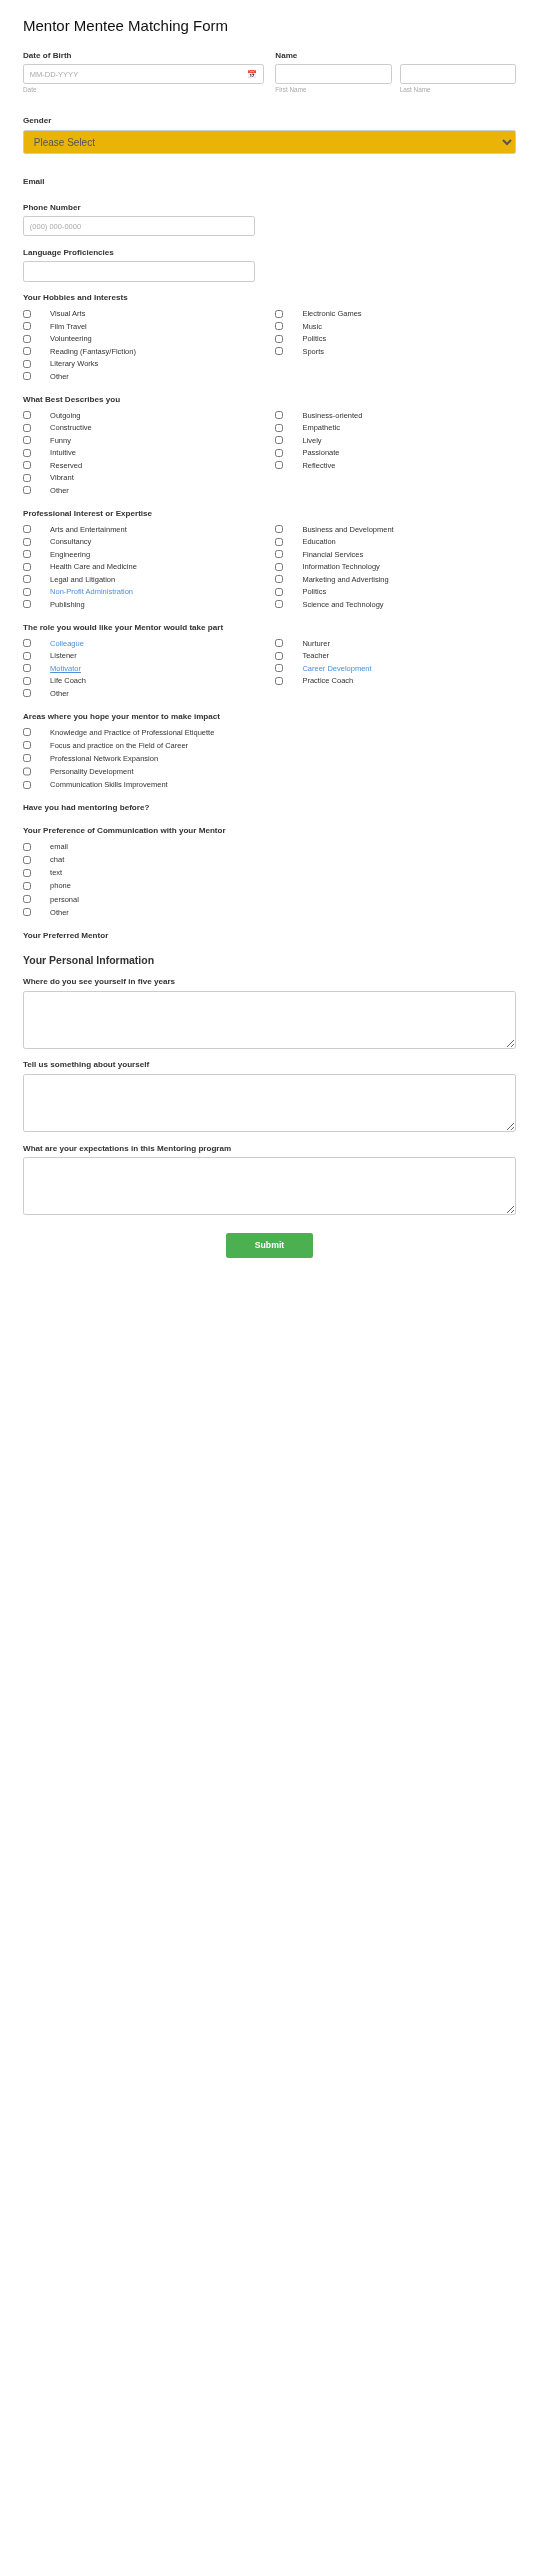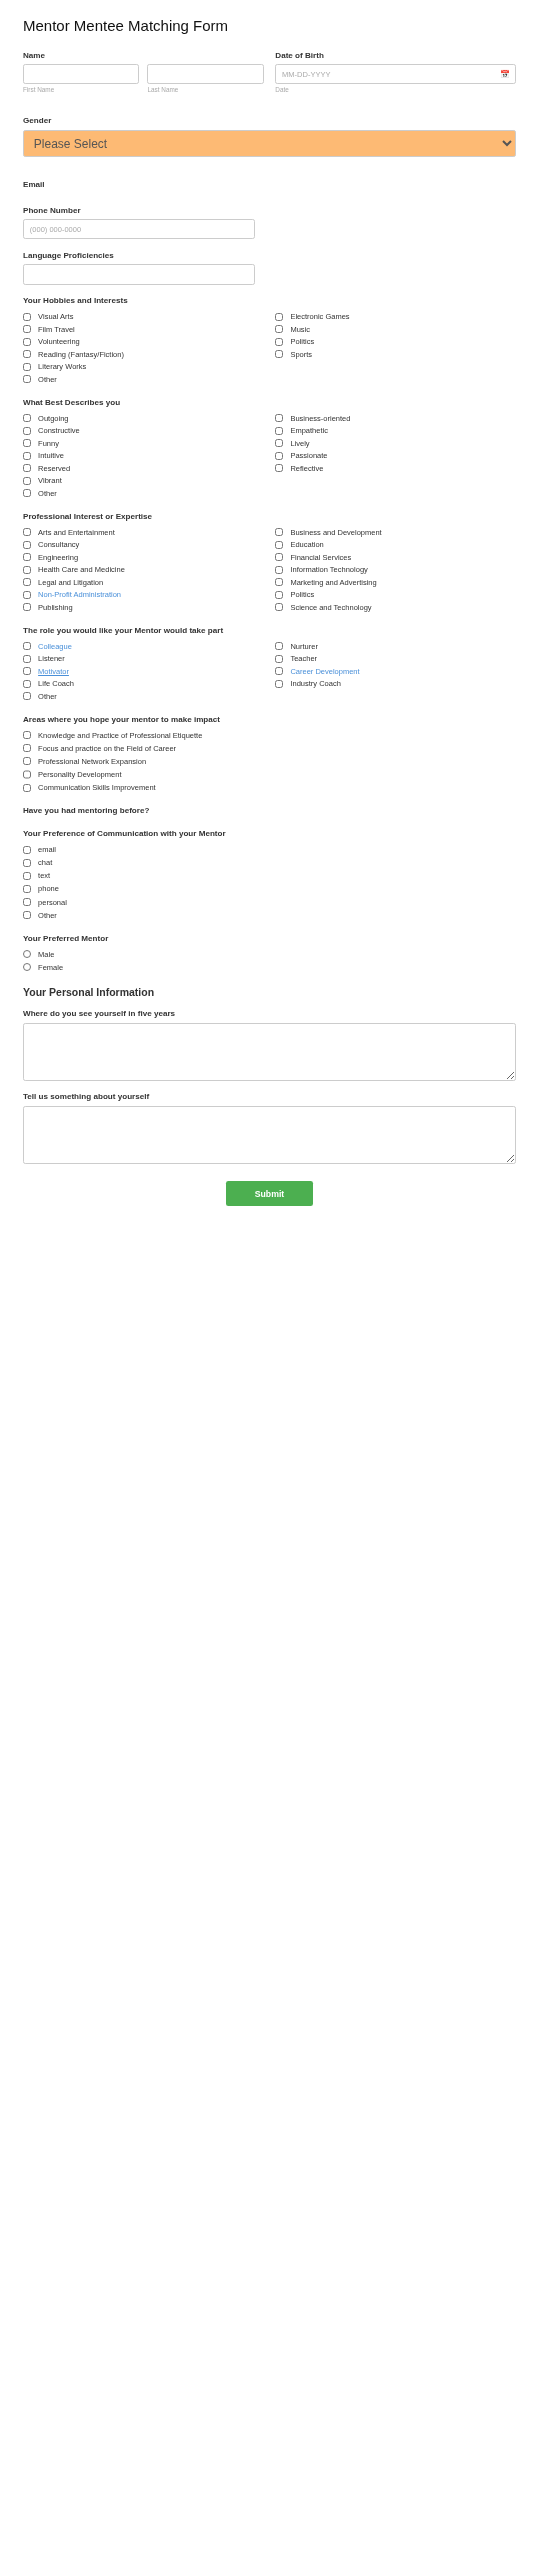--- a/index.html
+++ b/index.html
@@ -47,23 +47,23 @@
     }
     input[type="text"]::placeholder,
     input[type="email"]::placeholder,
     input[type="tel"]::placeholder {
       color: #aaa;
     }
     select {
       border: 0.6px solid #ccc;
       border-radius: 2.3px;
       padding: 4.6px 5.8px;
-      font-size: 12px;
+      font-size: 10px;
       color: #555;
-      background: #fdba74;
+      background: #eab308;
       width: 100%;
       appearance: auto;
     }
     .helper-text {
       font-size: 6.4px;
       color: #aaa;
       margin-top: 1.7px;
     }
     .section-block {
       margin-bottom: 14px;
@@ -75,21 +75,21 @@
       margin-bottom: 7px;
     }
     .checkbox-grid {
       display: grid;
       grid-template-columns: 1fr 1fr;
       gap: 3.5px 11.6px;
     }
     .checkbox-item, .radio-item {
       display: flex;
       align-items: center;
-      gap: 7px;
+      gap: 19px;
       font-size: 7.5px;
       color: #333;
     }
     .checkbox-item input[type="checkbox"],
     .radio-item input[type="radio"] {
       width: 8.1px;
       height: 8.1px;
       cursor: pointer;
       accent-color: #4caf50;
     }
@@ -151,40 +151,40 @@
       pointer-events: none;
     }
   </style>
 </head>
 <body>
 
 <h1>Mentor Mentee Matching Form</h1>
 
 <div class="form-row">
   <div class="form-group">
+    <div class="section-title">Date of Birth</div>
+    <div class="date-field-wrap">
+      <input type="text" placeholder="MM-DD-YYYY" style="">
+      <span class="cal-icon">📅</span>
+    </div>
+    <span class="helper-text">Date</span>
+  </div>
+  <div class="form-group">
     <div class="section-title">Name</div>
     <div class="name-row">
       <div class="form-group">
         <input type="text" style="">
         <span class="helper-text">First Name</span>
       </div>
       <div class="form-group">
         <input type="text" style="">
         <span class="helper-text">Last Name</span>
       </div>
     </div>
   </div>
-  <div class="form-group">
-    <div class="section-title">Date of Birth</div>
-    <div class="date-field-wrap">
-      <input type="text" placeholder="MM-DD-YYYY" style="">
-      <span class="cal-icon">📅</span>
-    </div>
-    <span class="helper-text">Date</span>
-  </div>
 </div>
 
 <div class="form-row">
   <div class="form-group">
     <div class="section-title">Gender</div>
     <select>
       <option>Please Select</option>
       <option>Male</option>
       <option>Female</option>
       <option>Non-binary</option>
@@ -397,21 +397,21 @@
     <div class="checkbox-item">
       <input type="checkbox" style="">
       <span style="color:#4a90d9;">Career Development</span>
     </div>
     <div class="checkbox-item">
       <input type="checkbox" style="">
       <span>Life Coach</span>
     </div>
     <div class="checkbox-item">
       <input type="checkbox" style="">
-      <span>Industry Coach</span>
+      <span>Practice Coach</span>
     </div>
     <div class="checkbox-item">
       <input type="checkbox" style="">
       <span>Other</span>
     </div>
   </div>
 </div>
 
 <div class="section-block">
   <div class="section-block-title">Areas where you hope your mentor to make impact</div>
@@ -468,41 +468,35 @@
     </div>
     <div class="checkbox-item">
       <input type="checkbox" style="">
       <span>Other</span>
     </div>
   </div>
 </div>
 
 <div class="section-block">
   <div class="section-block-title">Your Preferred Mentor</div>
-  <div class="single-col-checkboxes">
-    <div class="radio-item">
-      <input type="radio" name="preferred_mentor" style="">
-      <span>Male</span>
-    </div>
-    <div class="radio-item">
-      <input type="radio" name="preferred_mentor" style="">
-      <span>Female</span>
-    </div>
-  </div>
 </div>
 
 <div class="section-block">
   <div class="personal-info-title">Your Personal Information</div>
 
   <div class="form-group">
     <div class="section-title">Where do you see yourself in five years</div>
     <textarea style=""></textarea>
   </div>
 
   <div class="form-group">
     <div class="section-title">Tell us something about yourself</div>
     <textarea style=""></textarea>
   </div>
 
+  <div class="form-group">
+    <div class="section-title">What are your expectations in this Mentoring program</div>
+    <textarea style=""></textarea>
+  </div>
 </div>
 
 <button class="submit-btn">Submit</button>
 
 
 </body></html>

